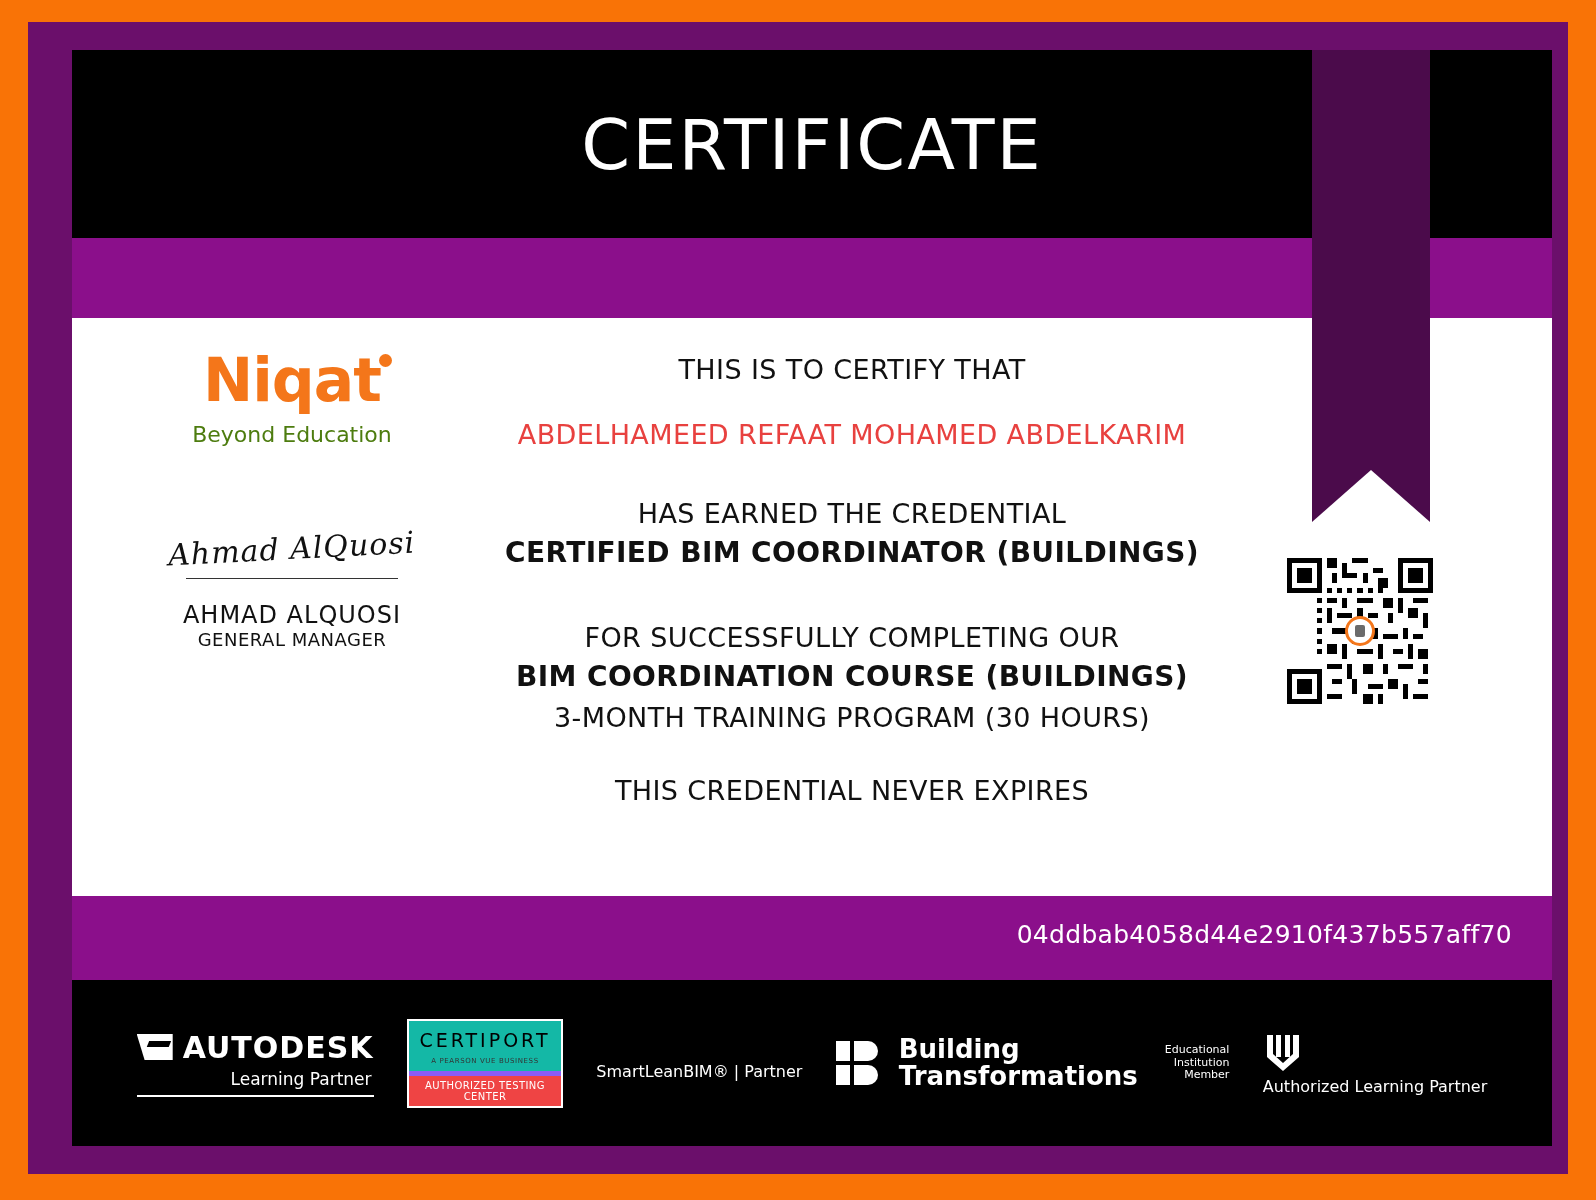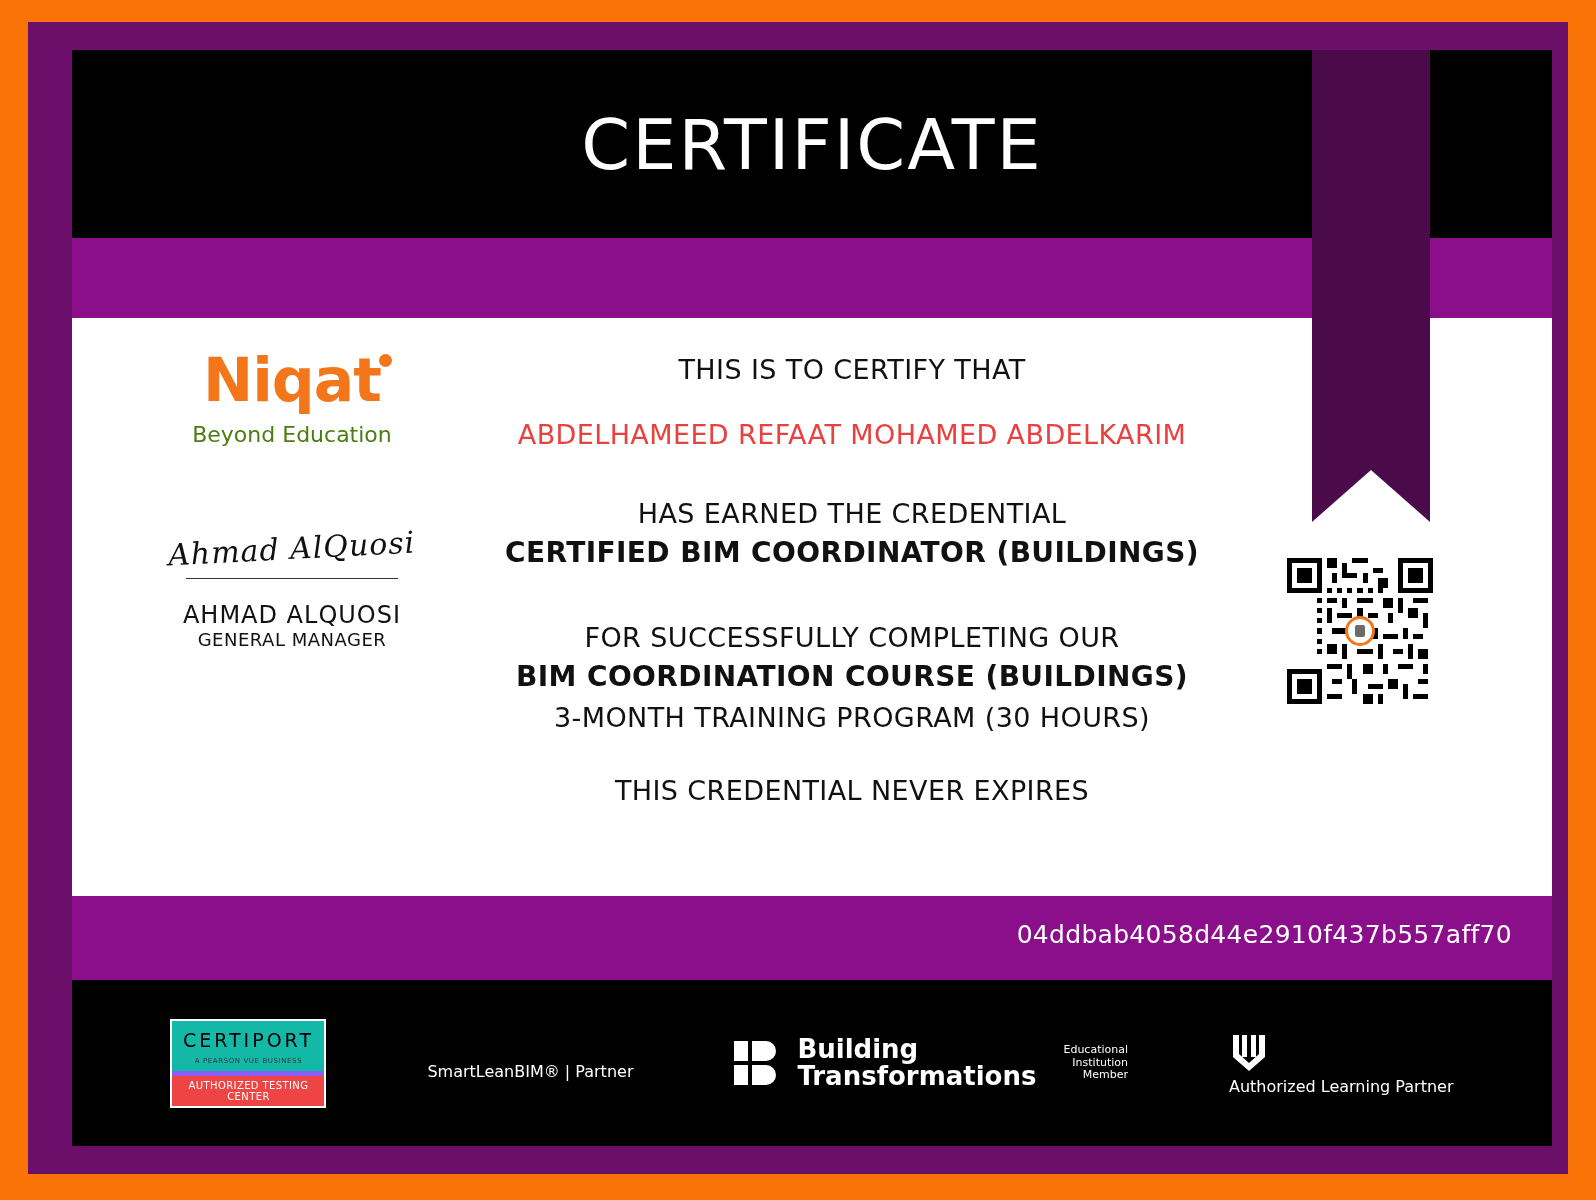--- a/index.html
+++ b/index.html
@@ -585,20 +585,28 @@
         </div>
       </div>
 
       <div class="stripe-bottom">
         <div class="credential-id">04ddbab4058d44e2910f437b557aff70</div>
       </div>
 
       <div class="footer-band">
         <div class="partners">
 
+          <div class="partner">
+            <div class="autodesk-row">
+              <div class="autodesk-mark"></div>
+              <div class="autodesk-name">AUTODESK</div>
+            </div>
+            <div class="autodesk-sub">Learning Partner</div>
+            <div class="autodesk-rule"></div>
+          </div>
 
           <div class="partner certiport-box">
             <div class="certiport-top">
               <div class="certiport-name">CERTIPORT</div>
               <div class="certiport-tagline">A PEARSON VUE BUSINESS</div>
             </div>
             <div class="certiport-bottom">AUTHORIZED TESTING CENTER</div>
           </div>
 
           <div class="partner">

